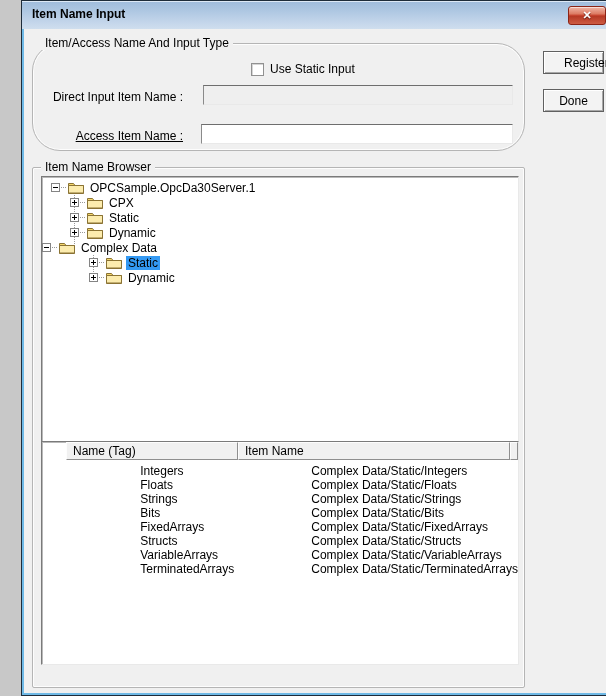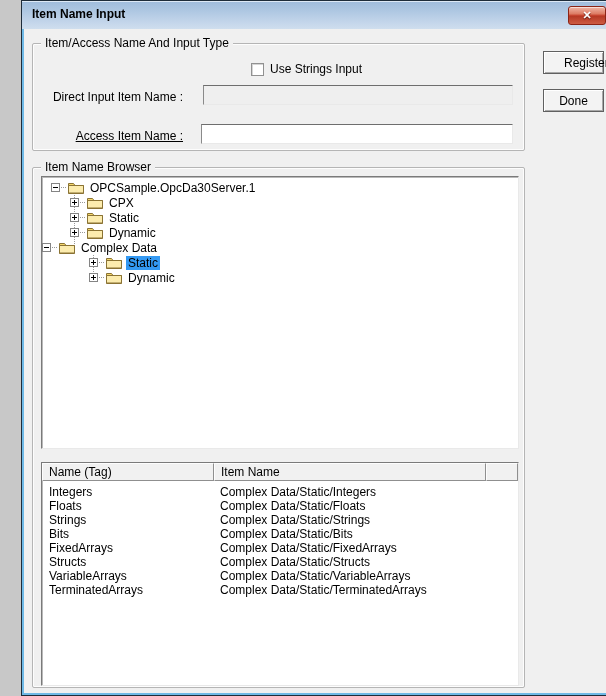--- a/index.html
+++ b/index.html
@@ -44,21 +44,21 @@
 
   
   .groupbox {
     position:absolute; border:1px solid #b5b5b5; border-radius:2px;
     box-shadow: inset 0 0 0 1px #fdfdfd;
   }
   .groupbox > .legend {
     position:absolute; top:-8px; left:8px; padding:0 4px;
     background:#f0f0f0; white-space:nowrap;
   }
-  #group-input { left:10px; top:42px; width:493px; height:108px; }
+  #group-input { left:10px; top:42px; width:493px; height:108px;border-radius:28px; }
   #group-browser { left:10px; top:166px; width:493px; height:521px; }
 
   
   .cb-row { position:absolute; left:218px; top:18px; display:flex; align-items:center; }
   .cb-box {
     width:13px; height:13px; background:#fff;
     border:1px solid #919191;
     box-shadow: inset 1px 1px 0 #d5d5d5;
   }
   .cb-label { margin-left:6px; }
@@ -120,22 +120,22 @@
   .tlabel.sel { background:#3399f3; color:#000; }
   .vline {
     position:absolute; width:1px; z-index:1;
     background-image:repeating-linear-gradient(180deg,#9a9a9a 0 1px,transparent 1px 2px);
   }
   #vline-1 { left:32px; top:14px; height:57px; }
   #vline-2 { left:51px; top:78px; height:23px; }
 
   
   #list-box {
-    position:absolute; left:8px; top:294px; width:478px; height:224px;
-    display:flex; flex-direction:column; overflow:hidden;
+    position:absolute; left:8px; top:273px; width:478px; height:224px;
+    display:flex; flex-direction:column; overflow:hidden;align-items:flex-end;
   }
   .lheader { display:flex; height:18px; flex:0 0 18px; background:#f0f0f0; }
   .hcell {
     background:#f1f1f1; padding:0 0 0 6px; line-height:16px;
     border:1px solid; border-color:#fdfdfd #8f8f8f #8f8f8f #fdfdfd;
     white-space:nowrap; overflow:hidden;
   }
   .hcell.c0 { width:172px; flex:0 0 172px; }
   .hcell.c1 { width:272px; flex:0 0 272px; }
   .hcell.cfill { flex:1 1 auto; }
@@ -156,21 +156,21 @@
       <span>✕</span>
     </div>
   </div>
   <div class="aero-border"></div>
 
   <div class="groupbox" id="group-input">
     <span class="legend">Item/Access Name And Input Type</span>
 
     <div class="cb-row">
       <span class="cb-box"></span>
-      <span class="cb-label">Use Strings Input</span>
+      <span class="cb-label">Use Static Input</span>
     </div>
 
     <div class="fld-label" id="lbl-direct">Direct Input Item Name :</div>
     <input class="field" id="field-direct" disabled="" value="" style="">
 
     <div class="fld-label" id="lbl-access">Access Item Name :</div>
     <input class="field" id="field-access" value="" style="">
   </div>
 
   <button class="pushbtn" id="btn-register">Register</button>

